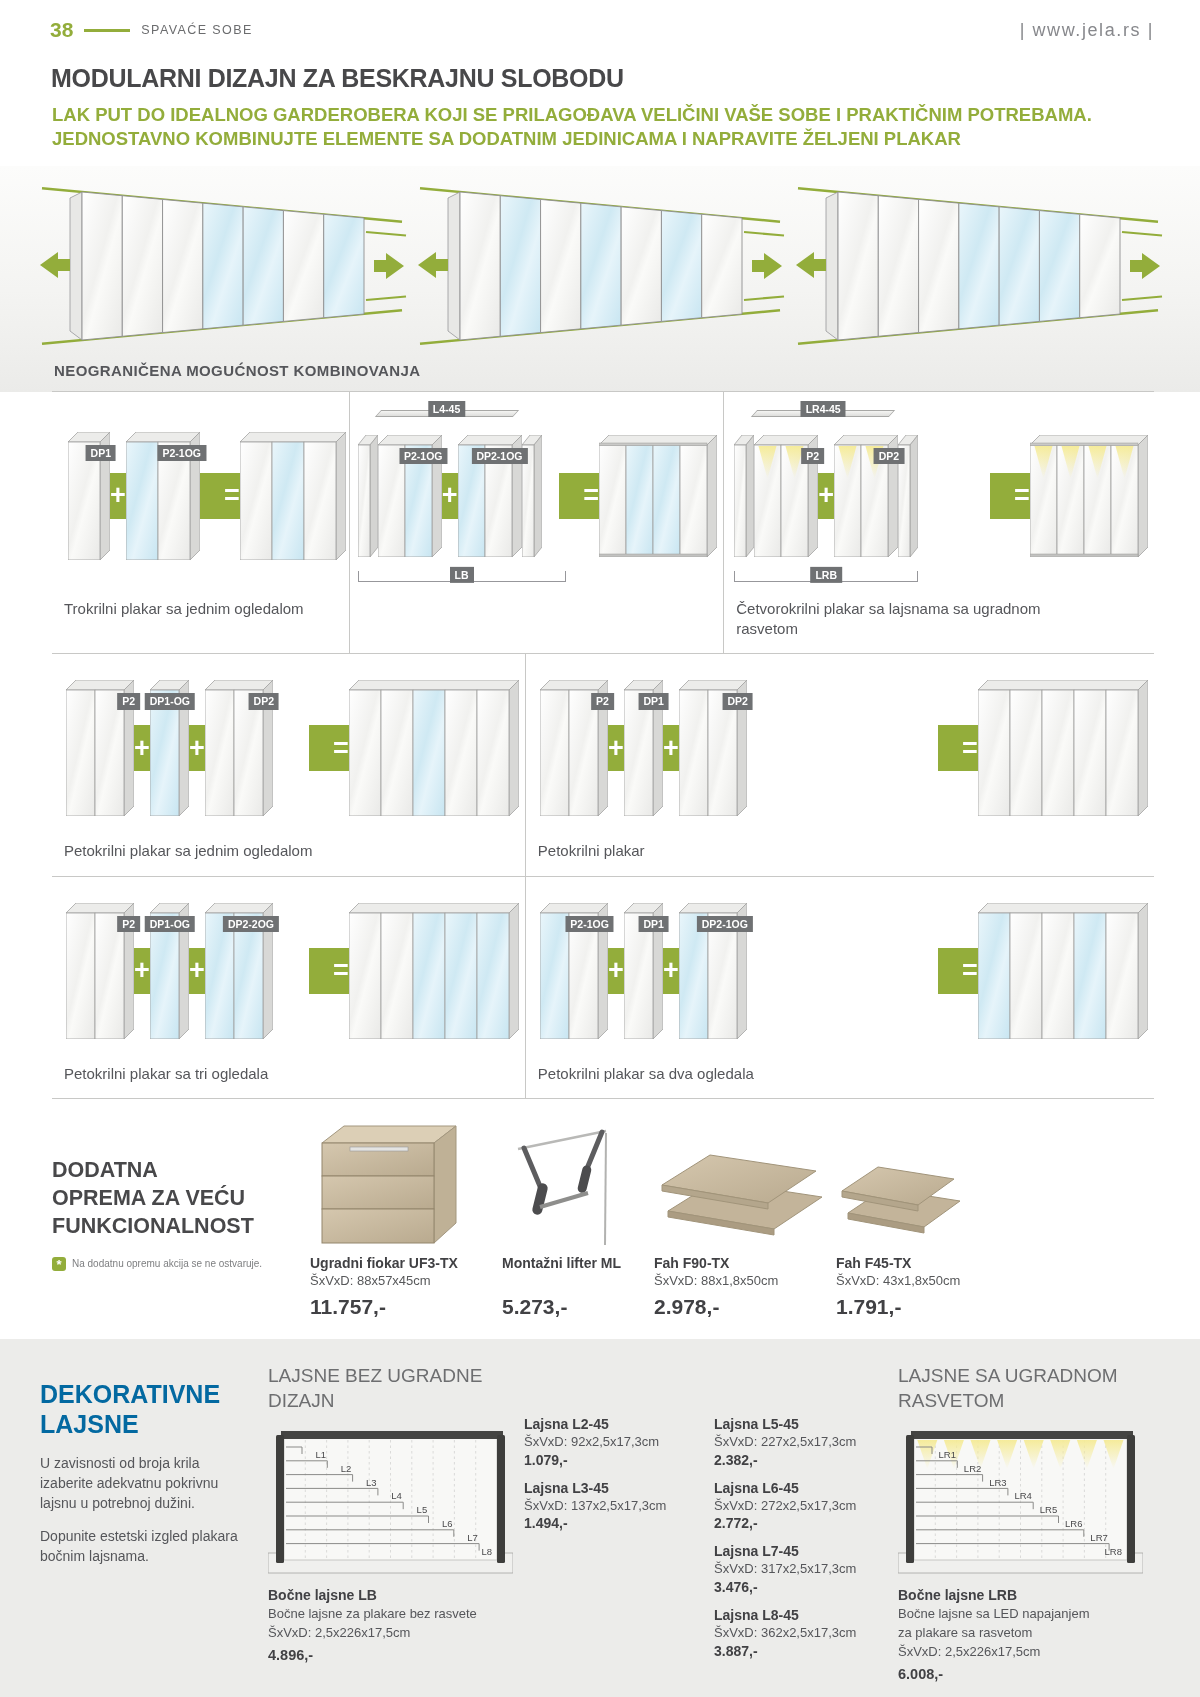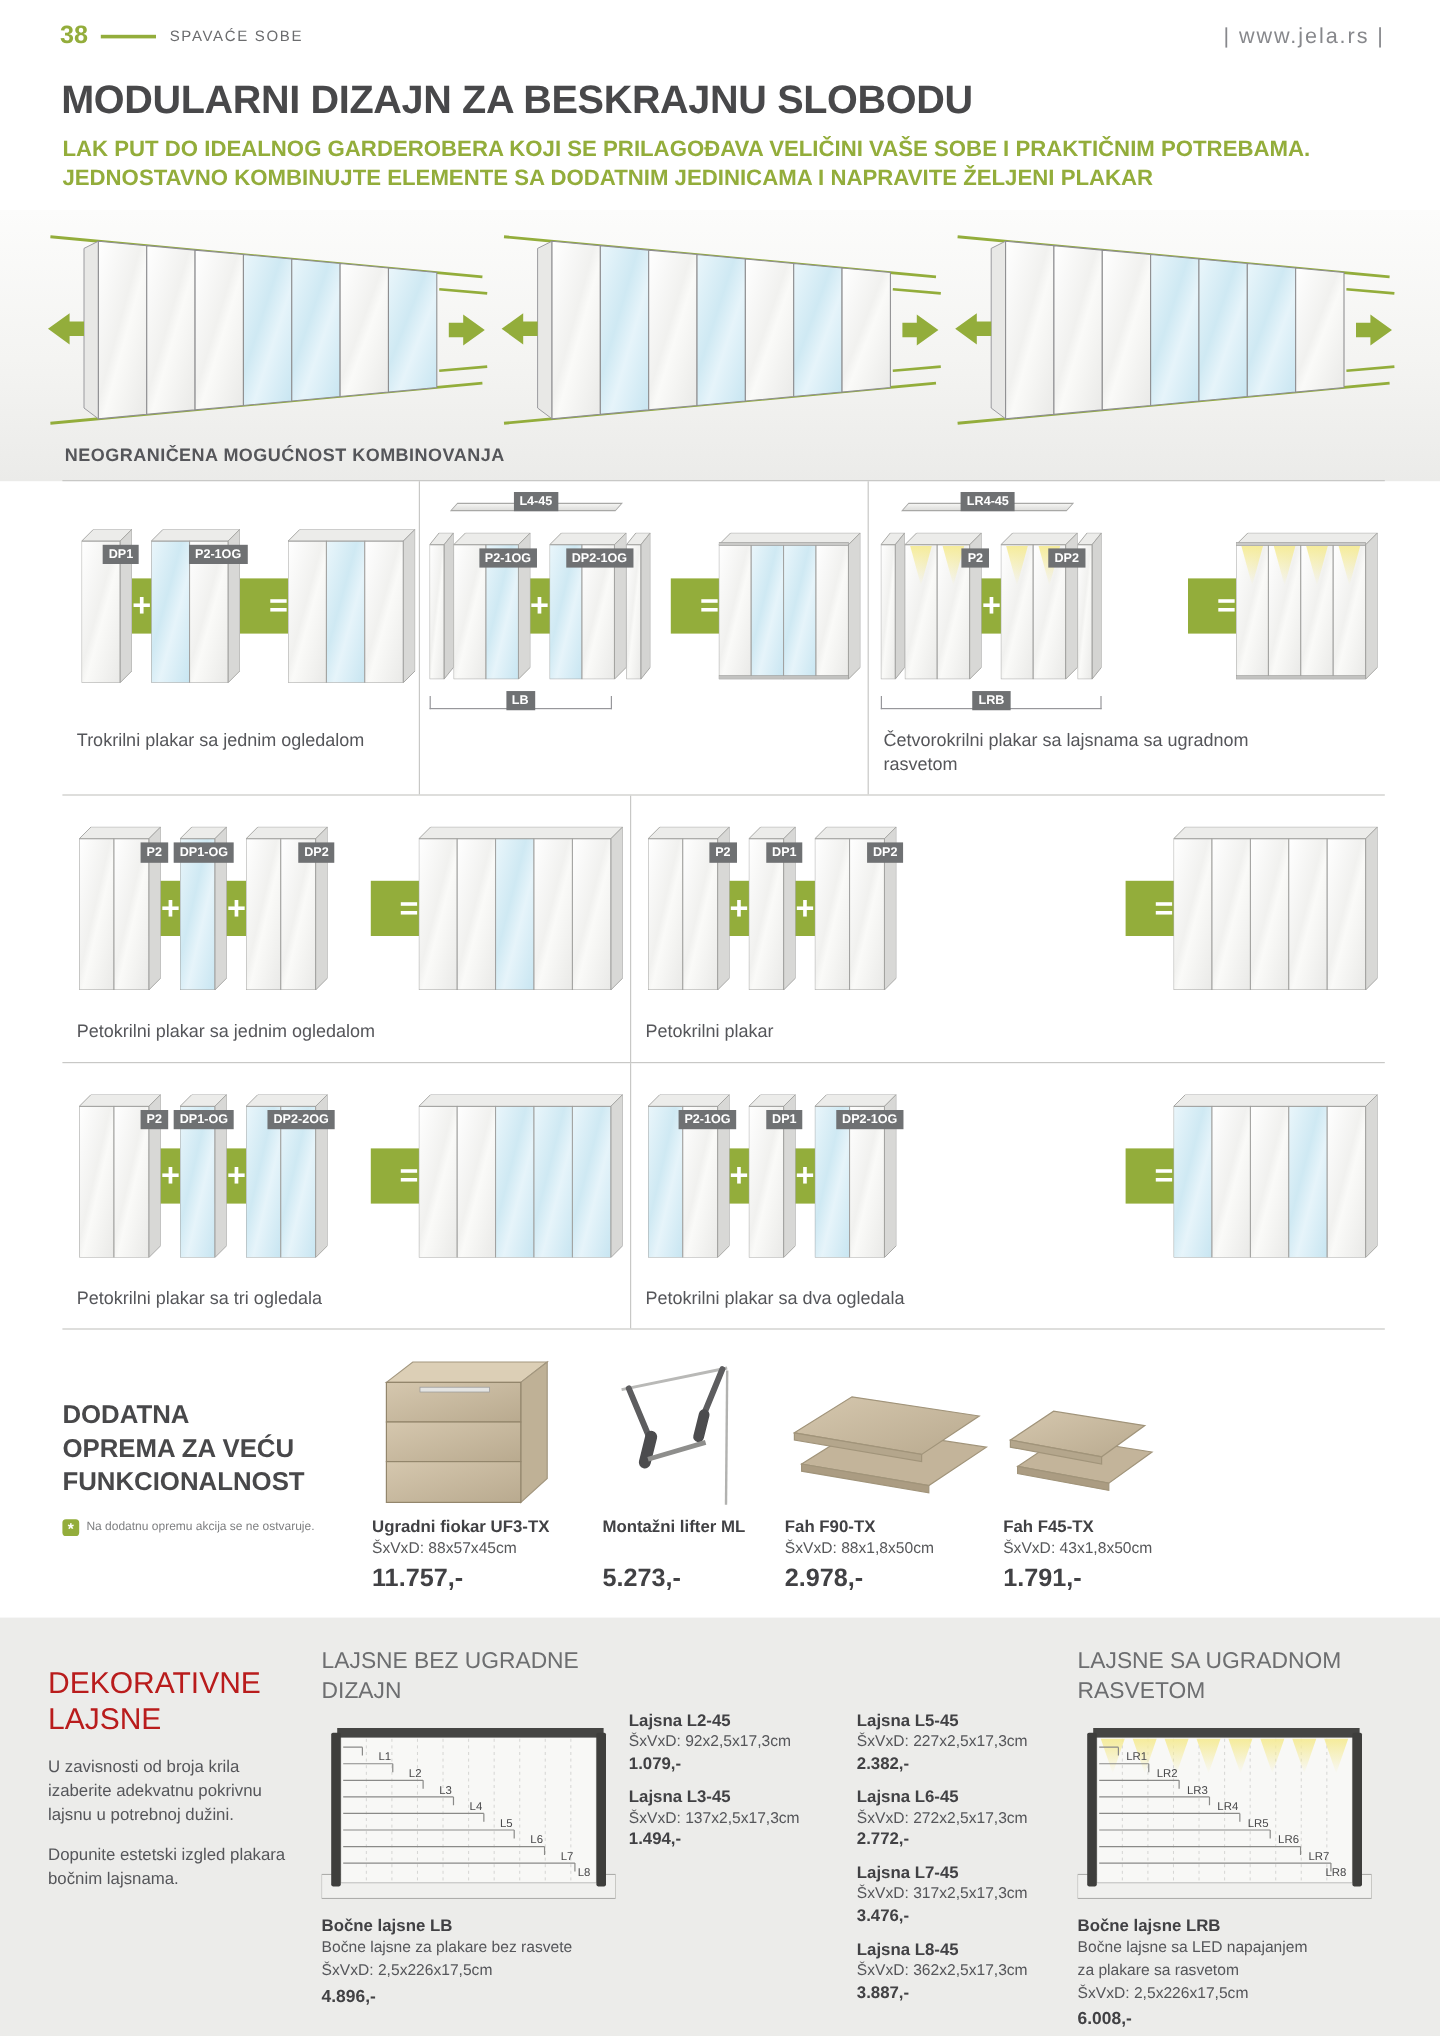--- a/index.html
+++ b/index.html
@@ -9,21 +9,21 @@
   .page{display:flex;flex-direction:column;height:1697px;}
 
   
   header{display:flex;justify-content:space-between;align-items:center;padding:18px 46px 0 50px;}
   .hleft{display:flex;align-items:center;}
   .pnum{color:var(--accent);font-weight:bold;font-size:21px;}
   .hdash{display:inline-block;width:46px;height:3px;background:var(--accent);margin:0 11px;}
   .hsec{font-size:12.5px;color:#6b6c6e;letter-spacing:1.4px;}
   .hright{font-size:18px;color:#87888c;letter-spacing:1.6px;}
 
-  h1{margin:22px 46px 0 51px;font-size:33px;color:#48484a;letter-spacing:-0.3px;}
+  h1{margin:22px 46px 0 51px;font-size:25px;color:#48484a;letter-spacing:-0.3px;}
   .subtitle{margin:10px 46px 0 52px;font-size:18.5px;line-height:1.32;font-weight:bold;color:var(--accent);max-width:1040px;}
 
   
   .hero-band{margin-top:14px;background:linear-gradient(180deg,#fcfcfb 0%,#f4f4f2 55%,#ebebe9 100%);}
   .hero-row{display:flex;justify-content:space-between;padding:2px 36px 0 36px;}
   .hero-item{flex:0 0 auto;}
   .combos-heading{margin:2px 46px 0 52px;padding:8px 0 12px 2px;font-weight:bold;font-size:15px;color:#55565a;letter-spacing:.4px;border-bottom:1px solid #c8c8c6;}
 
   
   .combos{margin:0 46px 0 52px;}
@@ -58,21 +58,21 @@
   .product:nth-child(3){width:182px;}
   .product:nth-child(4){width:150px;}
   .p-img{height:132px;display:flex;align-items:flex-end;}
   .p-name{font-size:14px;font-weight:bold;color:#414144;margin-top:8px;white-space:nowrap;}
   .p-dims{font-size:13px;color:#57585a;min-height:17px;margin-top:2px;}
   .p-price{font-size:21px;font-weight:bold;color:#414144;margin-top:5px;}
 
   
   .lajsne{margin-top:20px;background:#ececea;padding:24px 34px 0 40px;display:flex;flex:1;}
   .lj-left{width:206px;margin-right:22px;padding-top:16px;flex:0 0 auto;}
-  .lj-title-line{font-size:25px;font-weight:normal;color:#b91c1c;line-height:1.22;}
+  .lj-title-line{font-size:25px;font-weight:bold;color:#0369a1;line-height:1.22;}
   .lj-desc-p{margin-top:14px;font-size:14px;color:#55565a;line-height:1.42;}
   .lj-col{width:250px;flex:0 0 auto;}
   .lj-col-right{width:266px;}
   .lj-sub-line{font-size:19px;color:#6d6e70;line-height:1.32;}
   .lj-diagram{margin-top:10px;}
   .lj-info{margin-top:8px;font-size:13px;color:#55565a;line-height:1.45;}
   .lj-info .n{font-weight:bold;font-size:14px;color:#414144;}
   .lj-info .pr{font-weight:bold;font-size:14.5px;color:#414144;margin-top:2px;}
   .lj-prices{width:178px;margin:0 6px;padding-top:52px;flex:0 0 auto;}
   .pe{margin-bottom:11px;}
@@ -481,21 +481,21 @@
                 <rect x="54" y="10" width="27" height="112" fill="url(#gM)" stroke="#9f9f9d" stroke-width="0.8"></rect>
                 <rect x="81" y="10" width="27" height="112" fill="url(#gP)" stroke="#9f9f9d" stroke-width="0.8"></rect>
                 <rect x="0" y="8" width="108" height="2.5" fill="#c9c9c7" stroke="#9a9a98" stroke-width="0.5"></rect>
                 <rect x="0" y="119" width="108" height="3" fill="#c2c2c0" stroke="#9a9a98" stroke-width="0.5"></rect>
               </svg>
             </div>
             <div class="topbar" style="left: 24px; width: 138px;">
               <div class="tb-shape"></div>
               <div class="badge tb-badge">L4-45</div>
             </div>
-            <div class="bottombar" style="left: 4px; width: 152px;">
+            <div class="bottombar" style="left: 4px; width: 208px;">
               <div class="badge bb-badge">LB</div>
             </div>
           </div>
         </div>
         <div class="combo-cell" style="width: 39%;">
           <div class="combo-diagram" style="height: 188px; padding-left: 6px;">
             <div class="uwrap">
               <svg width="20" height="122" style="display:block">
                 <defs>
  <linearGradient id="gP" x1="0" y1="0" x2="1" y2="1">

